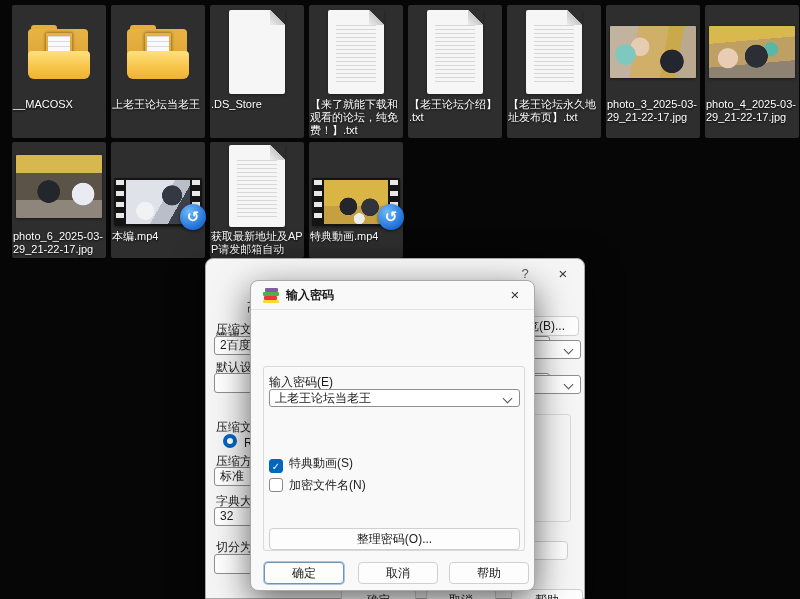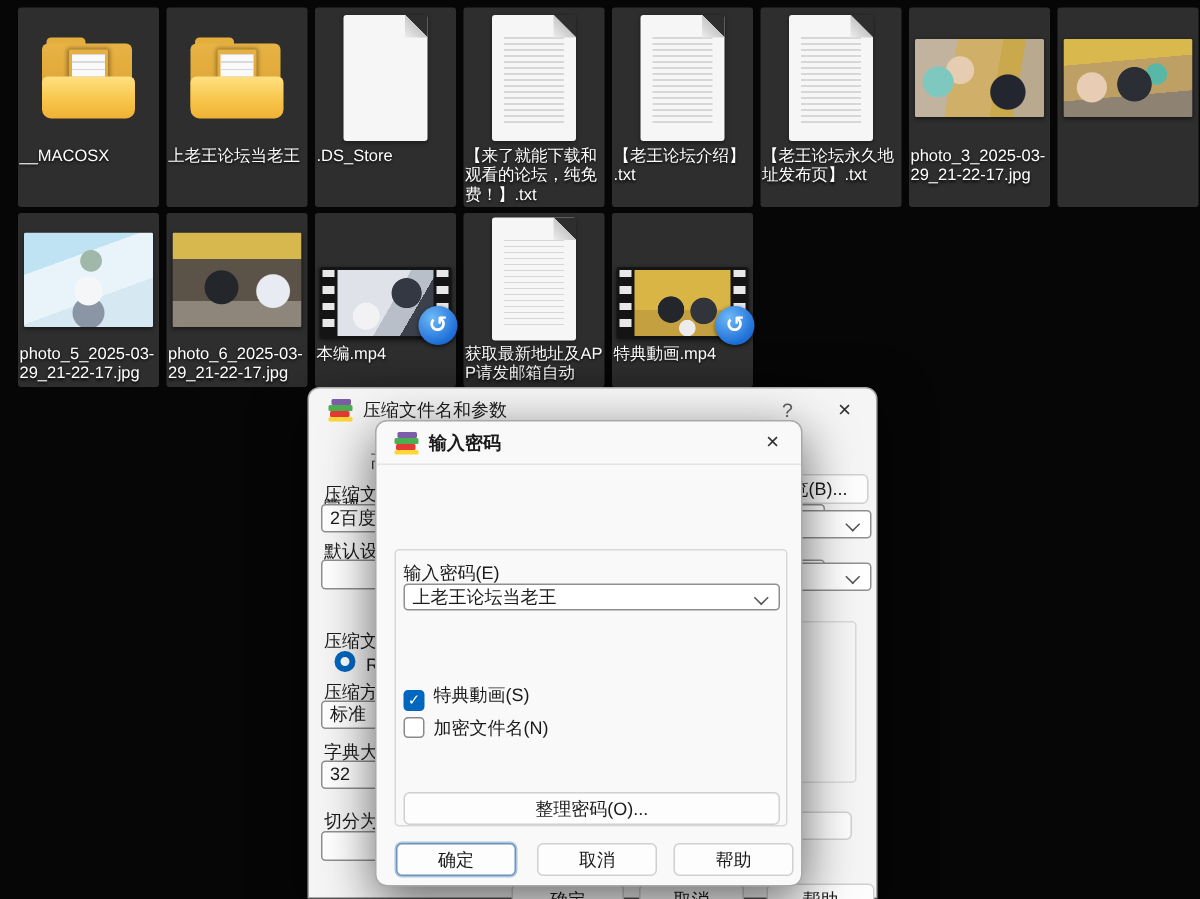--- a/index.html
+++ b/index.html
@@ -194,29 +194,24 @@
     <div class="icon-area">
           <div class="photo p3"></div>
         </div>
     <div class="label">photo_3_2025-03-29_21-22-17.jpg</div>
   </div>
 
   <div class="tile">
     <div class="icon-area">
           <div class="photo p4"></div>
         </div>
+    <div class="label">photo_4_2025-03-29_21-22-17.jpg</div>
   </div>
 </div>
   <div class="grid-row" id="row2">
-  <div class="tile">
-    <div class="icon-area">
-          <div class="photo p5"></div>
-        </div>
-    <div class="label">photo_5_2025-03-29_21-22-17.jpg</div>
-  </div>
 
   <div class="tile">
     <div class="icon-area">
           <div class="photo p6"></div>
         </div>
     <div class="label">photo_6_2025-03-29_21-22-17.jpg</div>
   </div>
 
   <div class="tile">
     <div class="icon-area">
@@ -245,29 +240,20 @@
             <div class="holes right"></div>
             <div class="badge">↺</div>
           </div>
         </div>
     <div class="label">特典動画.mp4</div>
   </div>
 </div>
 </div>
 
 <div class="dialog" id="archive-dialog">
-  <div class="titlebar">
-    <span class="winrar-icon">
-        <span class="b1"></span>
-        <span class="b2"></span>
-        <span class="b3"></span>
-        <span class="b4"></span>
-      </span>
-    <span class="title-text">压缩文件名和参数</span>
-  </div>
   <div class="cap-btn" style="right:48px;">?</div>
   <div class="cap-btn cap-close" style="right:10px;">×</div>
 
   <label class="fld" style="left:10px; top:40px;margin-top:31px;">常规</label>
   <label class="fld" style="left:41px; top:40px;">高级</label>
 
   <label class="fld" style="left:10px; top:62px;">压缩文件名</label>
   <div class="box" style="left:8px; top:77px; width:336px; height:19px;">2百度云</div>
   <div class="btn" style="left:295px; top:57px; width:78px; height:20px;">浏览(B)...</div>
 

